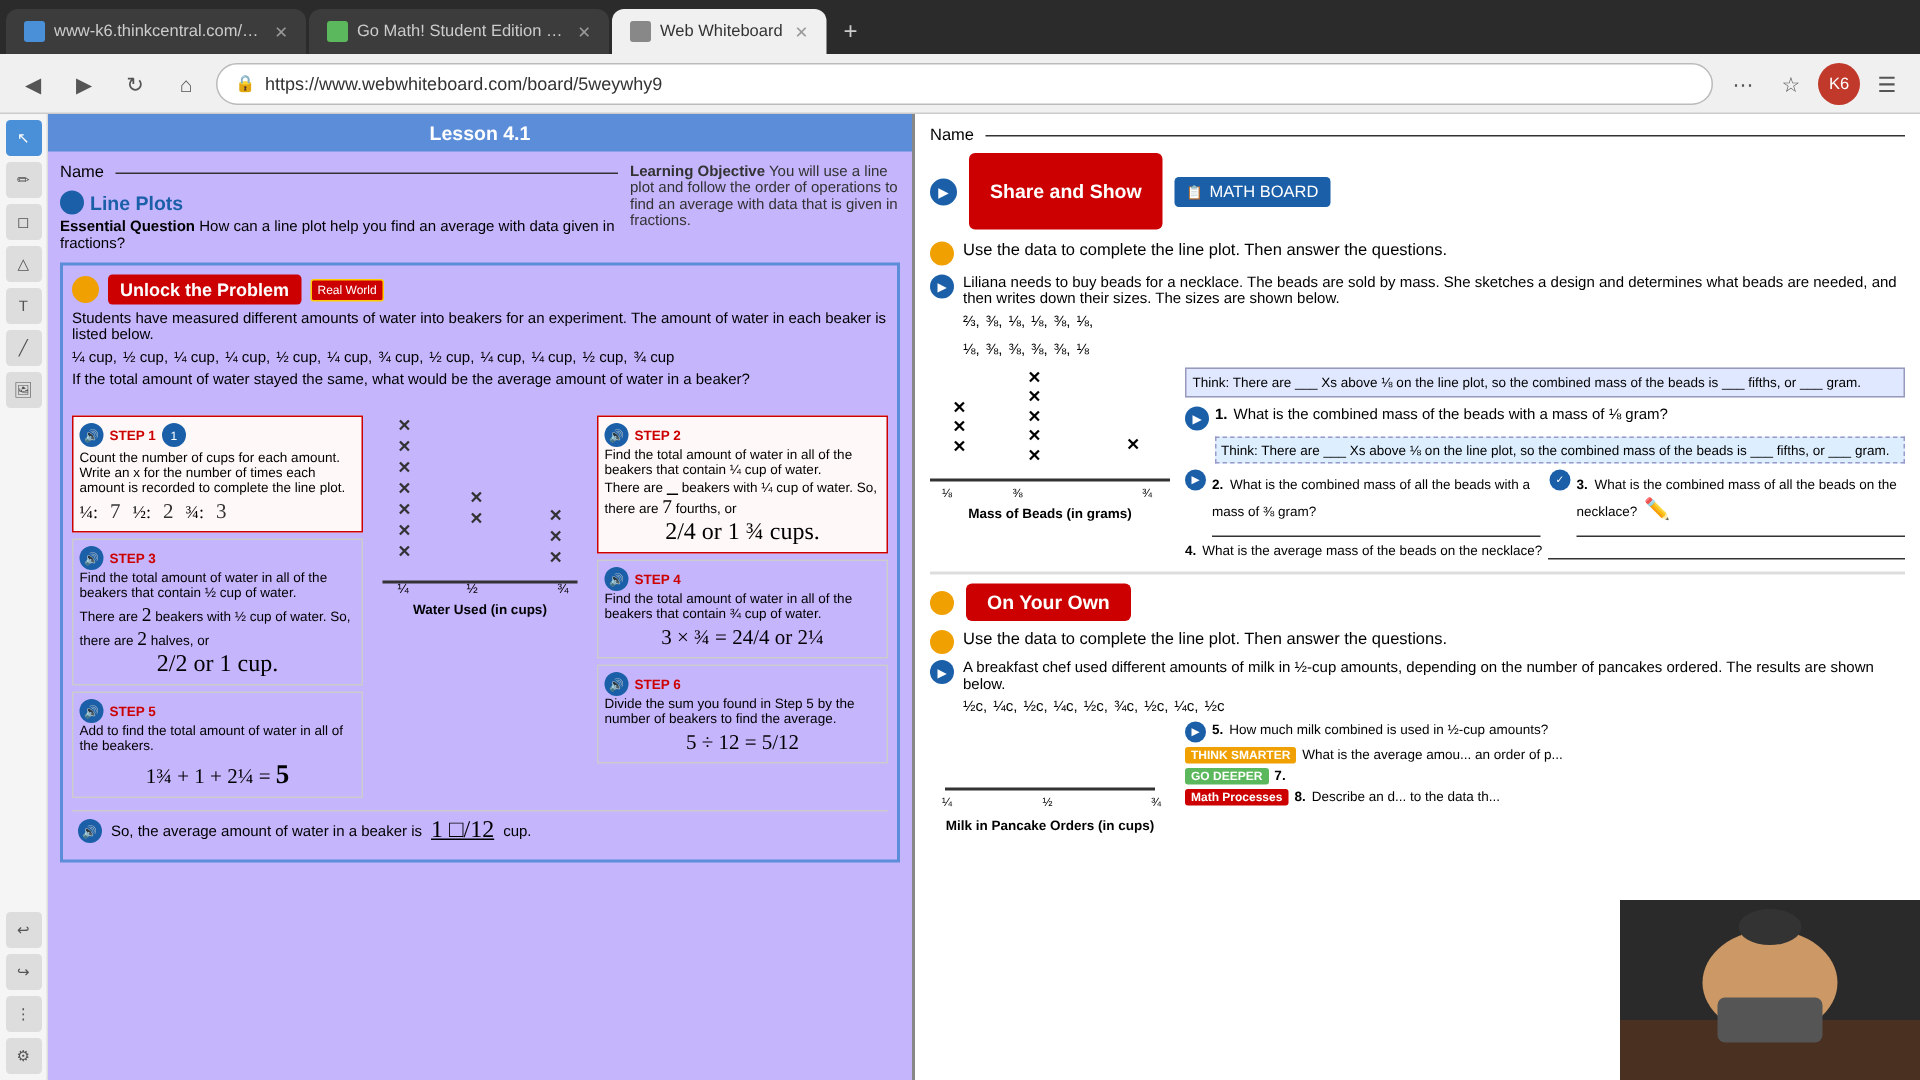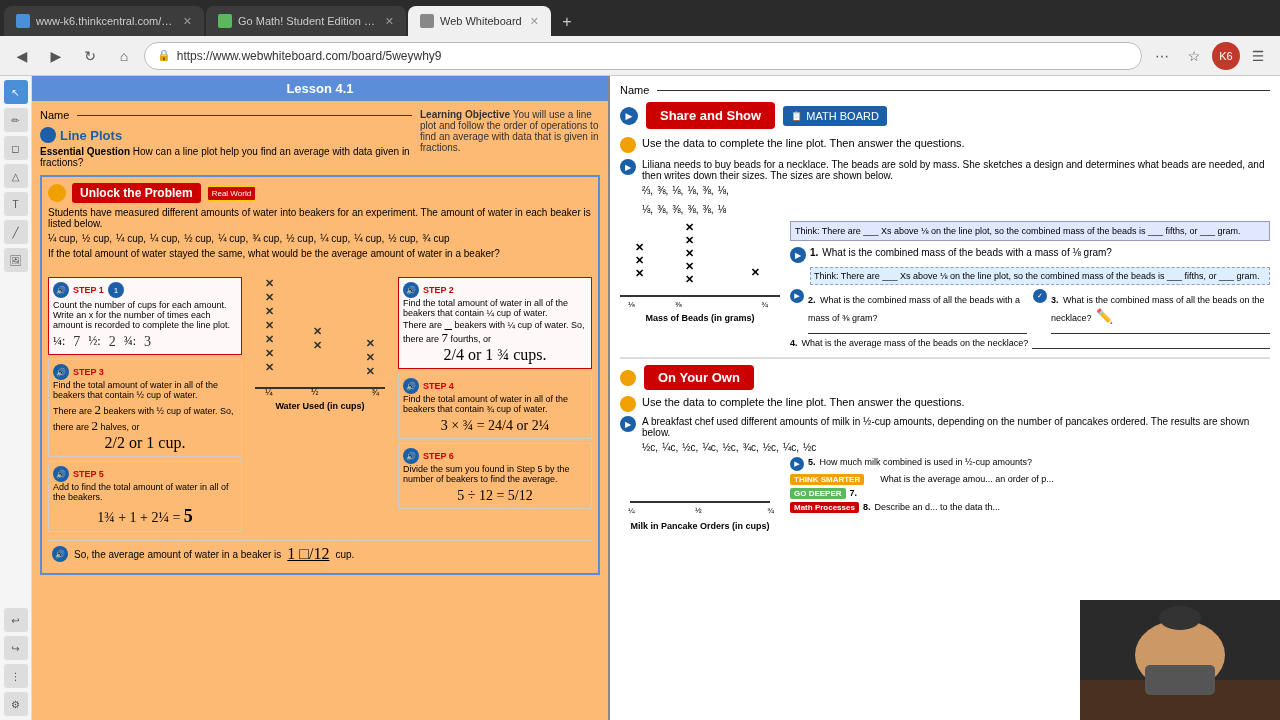--- a/index.html
+++ b/index.html
@@ -30,21 +30,21 @@
 
     
     .right-panel { flex: 1; height: 644px; background: #e8e8e8; overflow: hidden; position: relative; }
 
     
     .left-sidebar { position: absolute; left: 0; top: 0; width: 32px; height: 644px; background: #f5f5f5; border-right: 1px solid #ddd; display: flex; flex-direction: column; align-items: center; padding: 4px 0; gap: 4px; z-index: 10; }
     .tool-btn { width: 24px; height: 24px; background: #ddd; border-radius: 3px; display: flex; align-items: center; justify-content: center; font-size: 10px; cursor: pointer; color: #555; }
     .tool-btn.active { background: #4a90d9; color: white; }
 
     
-    .worksheet { position: absolute; left: 32px; top: 0; right: 0; bottom: 0; overflow: hidden; background: #fdba74; }
+    .worksheet { position: absolute; left: 32px; top: 0; right: 0; bottom: 0; overflow: hidden; background: #c4b5fd; }
 
     .name-line { display: flex; align-items: center; gap: 8px; margin-bottom: 6px; font-size: 11px; }
     .name-underline { flex: 1; border-bottom: 1px solid #333; }
     .blue-dot { width: 16px; height: 16px; background: #1a5fa8; border-radius: 50%; flex-shrink: 0; }
 
     .video-overlay { position: absolute; bottom: 0; right: 0; width: 200px; height: 120px; background: #222; z-index: 100; }
     .video-person { width: 100%; height: 100%; background: linear-gradient(135deg, #444, #222); display: flex; align-items: center; justify-content: center; overflow: hidden; }
     .speaker-icon-sm { width: 16px; height: 16px; background: #1a5fa8; border-radius: 50%; display: inline-flex; align-items: center; justify-content: center; color: white; font-size: 8px; cursor: pointer; flex-shrink: 0; }
   </style>
 </head>
@@ -288,21 +288,21 @@
   <div class="right-panel">
     <div style="background:white; width:100%; height:100%; overflow:hidden; position:relative; padding:8px 10px;">
 
       <div style="display:flex; align-items:center; gap:8px; margin-bottom:6px;">
         <span style="font-size:11px;">Name</span>
         <div style="flex:1; border-bottom:1px solid #333;"></div>
       </div>
 
       <div style="display:flex; align-items:center; gap:8px; margin-bottom:8px;">
         <div style="width:18px; height:18px; background:#1a5fa8; border-radius:50%; display:inline-flex; align-items:center; justify-content:center; color:white; font-size:9px;">▶</div>
-        <div style="background:#cc0000; color:white; font-weight:bold; padding:6px 14px; border-radius:4px; font-size:13px;">Share and Show</div>
+        <div style="background:#cc0000; color:white; font-weight:bold; padding:18px 14px; border-radius:4px; font-size:13px;">Share and Show</div>
         <div style="background:#1a5fa8; color:white; padding:4px 8px; border-radius:3px; font-size:11px; display:flex; align-items:center; gap:4px;">
           <span style="font-size:9px;">📋</span>
           <span>MATH BOARD</span>
         </div>
       </div>
 
       <div style="display:flex; align-items:flex-start; gap:6px; margin-bottom:6px;">
         <div style="width:16px; height:16px; background:#f0a000; border-radius:50%; flex-shrink:0;"></div>
         <div style="font-size:11px;">Use the data to complete the line plot. Then answer the questions.</div>
       </div>
@@ -446,21 +446,21 @@
         </div>
 
         <div style="flex:1;">
 
           <div style="display:flex; gap:4px; align-items:flex-start; margin-bottom:3px;">
             <div style="width:14px; height:14px; background:#1a5fa8; border-radius:50%; flex-shrink:0; font-size:7px; display:flex; align-items:center; justify-content:center; color:white;">▶</div>
             <span style="font-weight:bold; font-size:9px;">5.</span>
             <span style="font-size:9px;">How much milk combined is used in ½-cup amounts?</span>
           </div>
 
-          <div style="display:flex; gap:16px; align-items:flex-start; margin-bottom:3px;">
+          <div style="display:flex; gap:4px; align-items:flex-start; margin-bottom:3px;">
             <div style="background:#f0a000; color:white; padding:1px 4px; border-radius:2px; font-size:8px; font-weight:bold; flex-shrink:0; white-space:nowrap;">THINK SMARTER</div>
             <span style="font-size:9px;">What is the average amou... an order of p...</span>
           </div>
 
           <div style="display:flex; gap:4px; align-items:flex-start; margin-bottom:3px;">
             <div style="background:#5cb85c; color:white; padding:1px 4px; border-radius:2px; font-size:8px; font-weight:bold; flex-shrink:0; white-space:nowrap;">GO DEEPER</div>
             <span style="font-weight:bold; font-size:9px;">7.</span>
           </div>
 
           <div style="display:flex; gap:4px; align-items:flex-start;">

